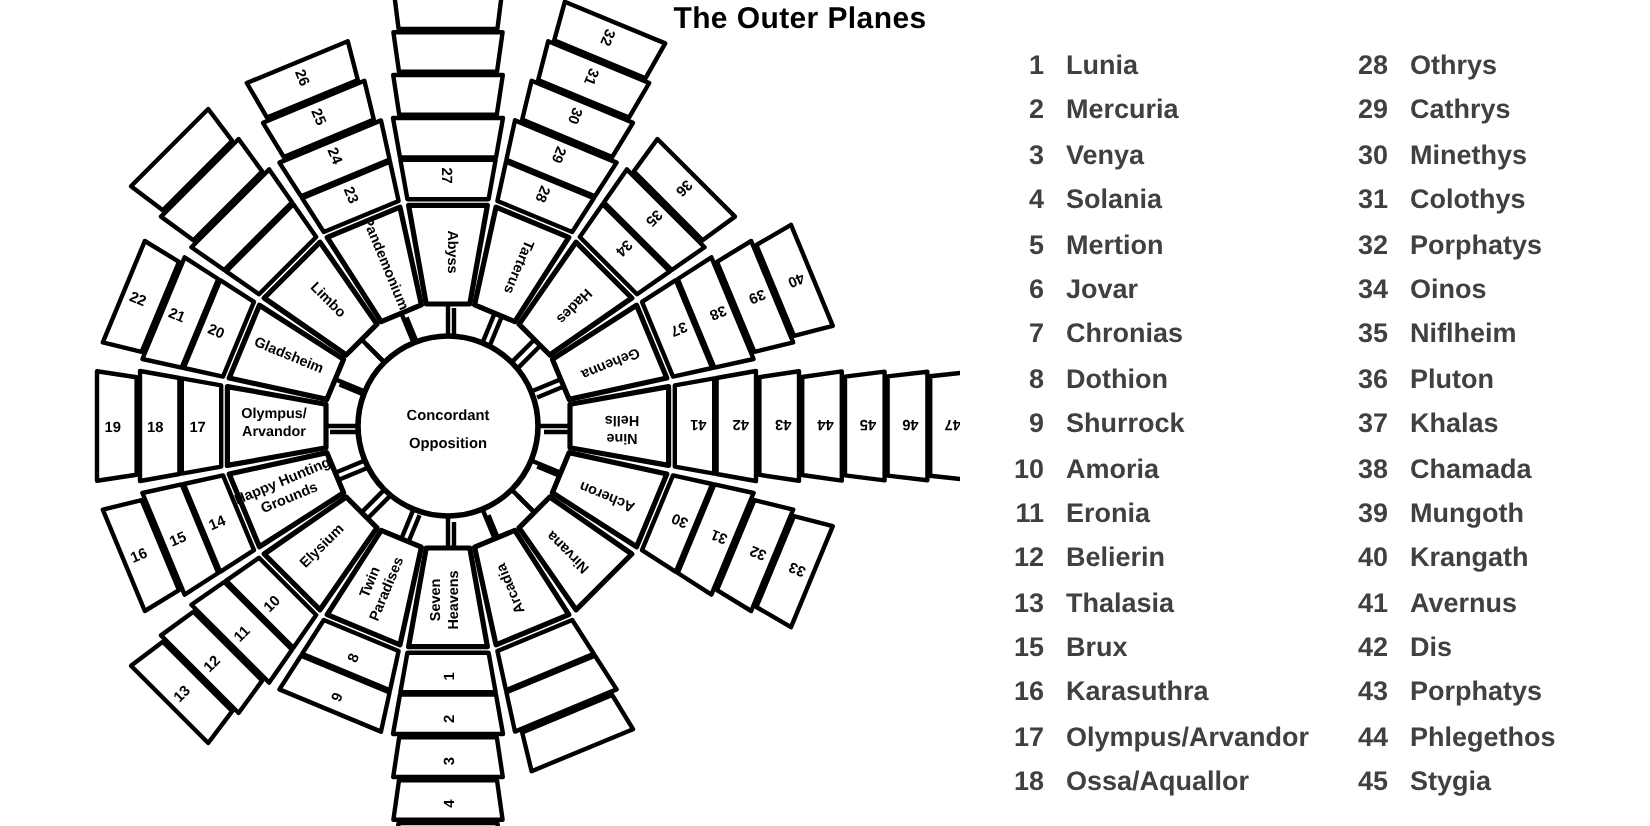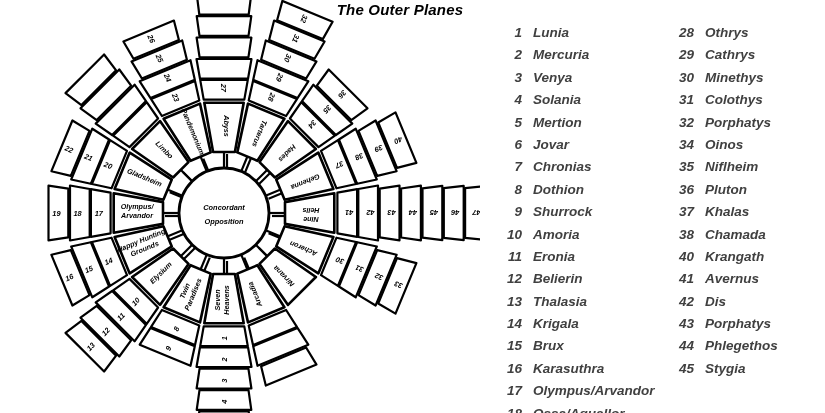--- a/index.html
+++ b/index.html
@@ -3,21 +3,21 @@
 <meta charset="utf-8">
 <style>
   * { box-sizing: border-box; }
   html, body {
     margin: 0; padding: 0;
     width: 825px; height: 413px;
     background: #ffffff;
     overflow: hidden;
     font-family: "Liberation Sans", sans-serif;
   }
-  #page { position: relative; width: 825px; height: 413px; background: #fff; font-style: italic; }
+  #page { position: relative; width: 825px; height: 413px; background: #fff; }
 
   
   #title {
     position: absolute;
     left: 300px; top: 1px; width: 200px;
     text-align: center;
     font-size: 15px;
     font-weight: bold;
     letter-spacing: 0.2px;
     color: #000;
@@ -340,37 +340,37 @@
         <div class="entry"><span class="num">4</span><span class="nm">Solania</span></div>
         <div class="entry"><span class="num">5</span><span class="nm">Mertion</span></div>
         <div class="entry"><span class="num">6</span><span class="nm">Jovar</span></div>
         <div class="entry"><span class="num">7</span><span class="nm">Chronias</span></div>
         <div class="entry"><span class="num">8</span><span class="nm">Dothion</span></div>
         <div class="entry"><span class="num">9</span><span class="nm">Shurrock</span></div>
         <div class="entry"><span class="num">10</span><span class="nm">Amoria</span></div>
         <div class="entry"><span class="num">11</span><span class="nm">Eronia</span></div>
         <div class="entry"><span class="num">12</span><span class="nm">Belierin</span></div>
         <div class="entry"><span class="num">13</span><span class="nm">Thalasia</span></div>
-        <div class="entry"><span class="num">14</span><span class="nm">Krigala</span></div>
         <div class="entry"><span class="num">15</span><span class="nm">Brux</span></div>
         <div class="entry"><span class="num">16</span><span class="nm">Karasuthra</span></div>
         <div class="entry"><span class="num">17</span><span class="nm">Olympus/Arvandor</span></div>
         <div class="entry"><span class="num">18</span><span class="nm">Ossa/Aquallor</span></div>
       </div>
     <div class="col" id="col-b">
         <div class="entry"><span class="num">28</span><span class="nm">Othrys</span></div>
         <div class="entry"><span class="num">29</span><span class="nm">Cathrys</span></div>
         <div class="entry"><span class="num">30</span><span class="nm">Minethys</span></div>
         <div class="entry"><span class="num">31</span><span class="nm">Colothys</span></div>
         <div class="entry"><span class="num">32</span><span class="nm">Porphatys</span></div>
         <div class="entry"><span class="num">34</span><span class="nm">Oinos</span></div>
         <div class="entry"><span class="num">35</span><span class="nm">Niflheim</span></div>
         <div class="entry"><span class="num">36</span><span class="nm">Pluton</span></div>
         <div class="entry"><span class="num">37</span><span class="nm">Khalas</span></div>
         <div class="entry"><span class="num">38</span><span class="nm">Chamada</span></div>
+        <div class="entry"><span class="num">39</span><span class="nm">Mungoth</span></div>
         <div class="entry"><span class="num">40</span><span class="nm">Krangath</span></div>
         <div class="entry"><span class="num">41</span><span class="nm">Avernus</span></div>
         <div class="entry"><span class="num">42</span><span class="nm">Dis</span></div>
         <div class="entry"><span class="num">43</span><span class="nm">Porphatys</span></div>
         <div class="entry"><span class="num">44</span><span class="nm">Phlegethos</span></div>
         <div class="entry"><span class="num">45</span><span class="nm">Stygia</span></div>
       </div>
   </div>
 
 </div>

